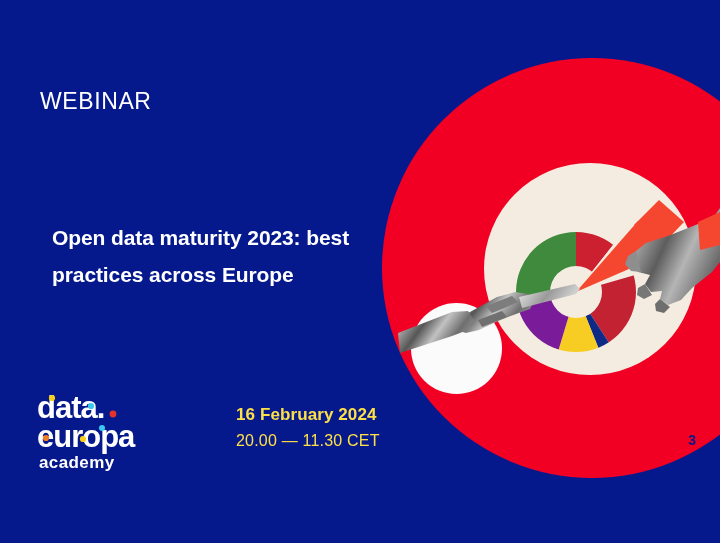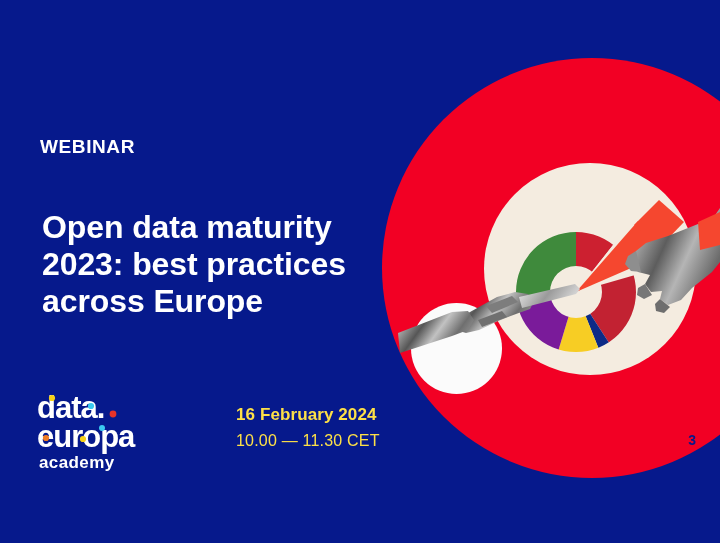--- a/index.html
+++ b/index.html
@@ -77,34 +77,33 @@
     font-weight: bold;
     line-height: 1;
   }
 
   
   .eyebrow {
     position: absolute;
     left: 40px;
     top: 90px;
     color: #ffffff;
-    font-size: 19px;
-    font-weight: bold;
+    font-size: 23px;
+    font-weight: normal;
     letter-spacing: 0.6px;
     line-height: 1;
-    margin-top: 47px;
   }
   .headline {
     position: absolute;
     left: 36px;
     top: 203px;
     width: 370px;
-    margin: 6px;
+    margin: 16px;
     color: #ffffff;
-    font-size: 32px;
+    font-size: 21px;
     font-weight: bold;
     line-height: 37px;
     letter-spacing: -0.1px;
   }
   .when {
     position: absolute;
     left: 236px;
     top: 402px;
     color: #fde047;
   }
@@ -223,21 +222,21 @@
 
     <div class="page-number">3</div>
   </div>
 
   <div class="eyebrow">WEBINAR</div>
 
   <h1 class="headline">Open data maturity 2023: best practices across Europe</h1>
 
   <div class="when">
     <div class="when-date">16 February 2024</div>
-    <div class="when-time">10.00 — 11.30 CET</div>
+    <div class="when-time">20.00 — 11.30 CET</div>
   </div>
 
   <div class="logo">
     <svg width="150" height="82" viewBox="0 0 150 82" aria-hidden="true">
       <g font-family="Liberation Sans, sans-serif">
         <text x="1" y="26" fill="#ffffff" font-size="31" font-weight="bold" letter-spacing="-1">data.</text>
         <circle cx="16" cy="6" r="3.1" fill="#f7d117"></circle>
         <circle cx="55" cy="14" r="3.1" fill="#3bc9f0"></circle>
         <circle cx="77" cy="22" r="3.4" fill="#e63329"></circle>
       </g>

